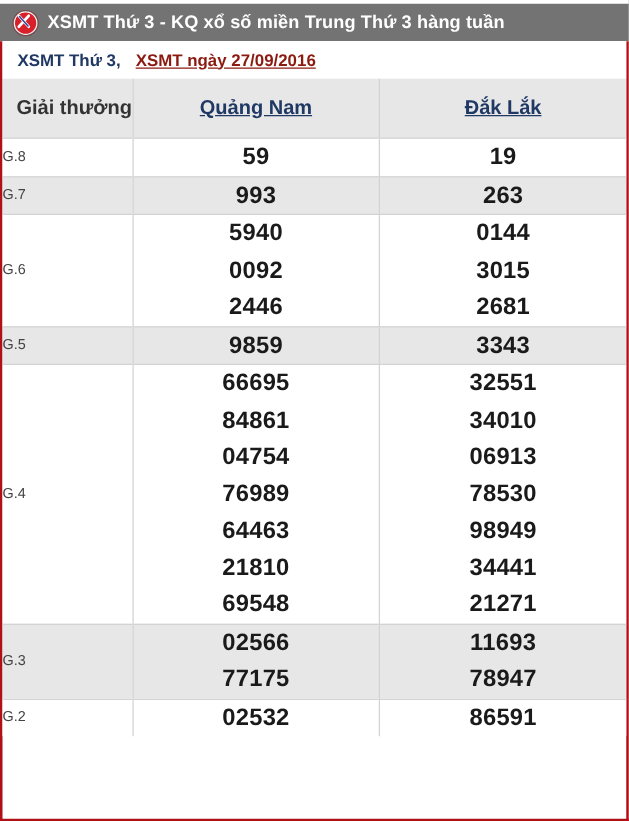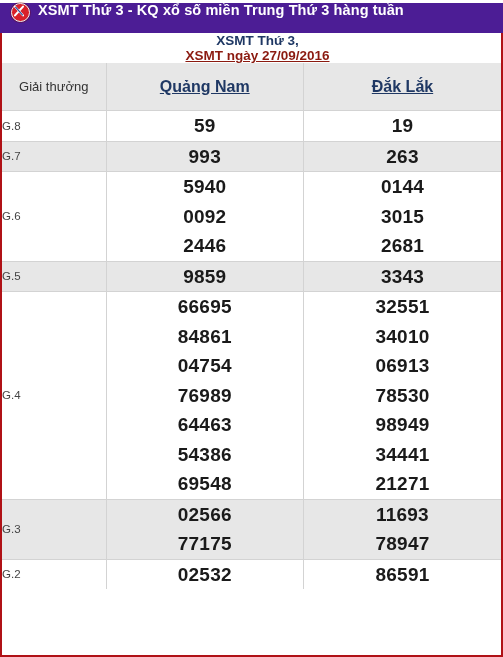--- a/index.html
+++ b/index.html
@@ -17,25 +17,25 @@
   .widget {
     width: 503px;
     height: 657px;
     box-sizing: border-box;
     background: #ffffff;
     position: relative;
   }
 
   
   .title-bar {
-    background: #4c1d95;
+    background: #737373;
     height: 33px;
     box-sizing: border-box;
     display: flex;
-    align-items: flex-start;
+    align-items: center;
     padding: 0 10px 0 11px;
     border-top: 3px solid #ffffff;
   }
   .title-icon {
     width: 17px;
     height: 17px;
     flex: 0 0 17px;
     border-radius: 50%;
     background: #d8202a;
     border: 1.5px solid #f2f2f2;
@@ -67,27 +67,26 @@
   .subtitle {
     height: 30px;
     display: flex;
     align-items: center;
     padding-left: 12px;
     font-size: 13.5px;
     font-weight: bold;
     color: #1f3864;
     background: #ffffff;
     white-space: nowrap;
-    flex-direction: column;
   }
   .subtitle .sub-plain { color: #1f3864; }
   .subtitle .sub-link {
     color: #8b1a10;
     text-decoration: underline;
-    margin-left: 0;
+    margin-left: 12px;
     cursor: pointer;
   }
 
   
   table.results {
     border-collapse: collapse;
     width: 100%;
     table-layout: fixed;
   }
   table.results col.c-prize { width: 104px; }
@@ -102,24 +101,24 @@
   }
   table.results th:first-child,
   table.results td:first-child { border-left: none; }
   table.results tr:first-child th { border-top: none; }
 
   thead th {
     background: #e7e7e7;
     height: 47px;
   }
   th.prize-head {
-    font-size: 13px;
-    font-weight: normal;
+    font-size: 16px;
+    font-weight: bold;
     color: #333333;
-    text-align: center;
+    text-align: right;
     padding-left: 12px;
     vertical-align: top;
     padding-top: 9px;
   }
   th.prov-head { text-align: center; vertical-align: top; padding-top: 9px; }
   th.prov-head .prov-link {
     font-size: 16px;
     font-weight: bold;
     color: #1f3864;
     text-decoration: underline;
@@ -241,21 +240,21 @@
             </td>
           </tr>
           <tr class="band-white">
             <td class="prize-cell">G.4</td>
             <td class="num-cell">
               <span class="num">66695</span>
               <span class="num">84861</span>
               <span class="num">04754</span>
               <span class="num">76989</span>
               <span class="num">64463</span>
-              <span class="num">54386</span>
+              <span class="num">21810</span>
               <span class="num">69548</span>
             </td>
             <td class="num-cell">
               <span class="num">32551</span>
               <span class="num">34010</span>
               <span class="num">06913</span>
               <span class="num">78530</span>
               <span class="num">98949</span>
               <span class="num">34441</span>
               <span class="num">21271</span>

